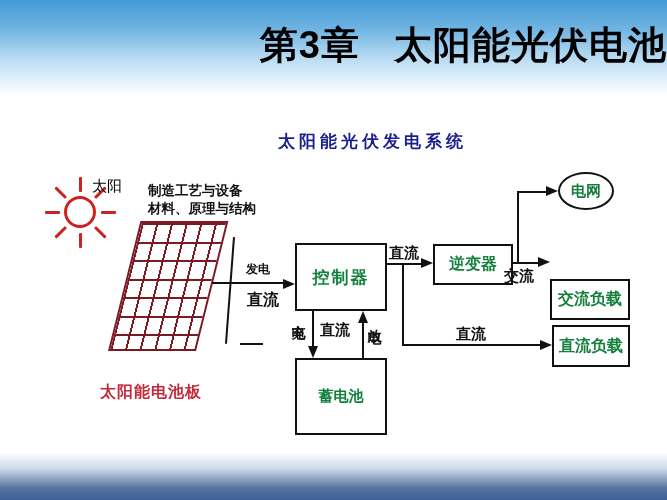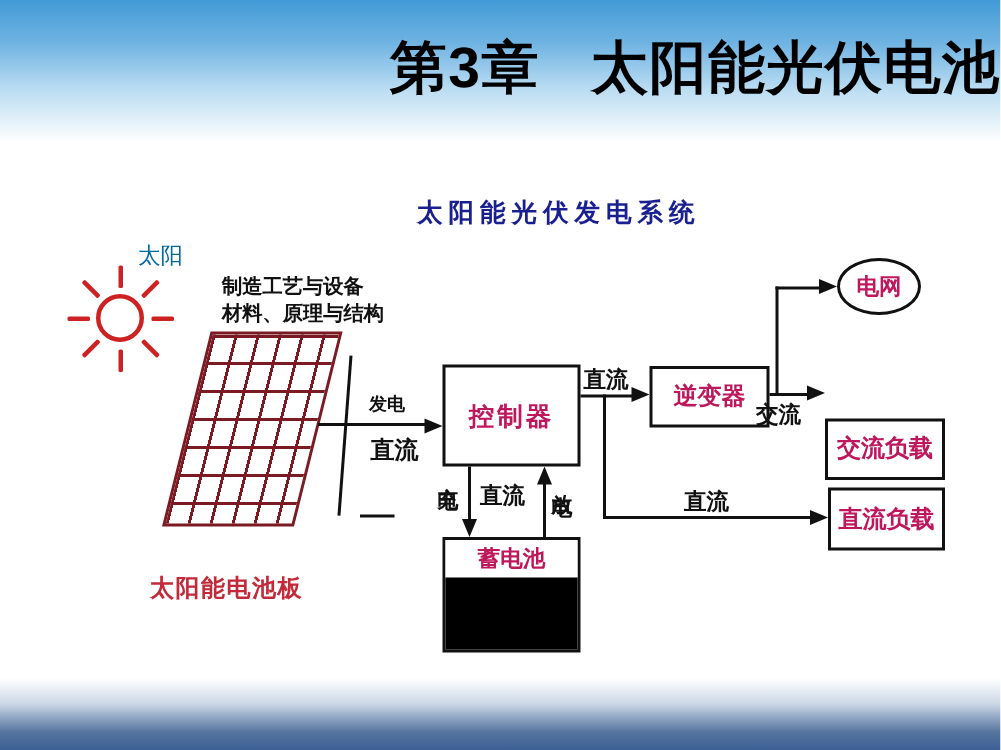--- a/index.html
+++ b/index.html
@@ -38,21 +38,21 @@
   .sun { position: absolute; left: 40px; top: 172px; width: 80px; height: 80px; }
   .sun-core {
     position: absolute; left: 24px; top: 24px; width: 32px; height: 32px;
     border: 3px solid #cc2222; border-radius: 50%;
   }
   .sun-ray {
     position: absolute; left: 50%; top: 50%;
     width: 3px; height: 15px; margin-left: -1.5px; margin-top: -7.5px;
     background: #cc2222; border-radius: 1px;
   }
-  .sun-label { position: absolute; left: 92px; top: 161px; font-size: 15px; color: #0369a1; }
+  .sun-label { position: absolute; left: 92px; top: 177px; font-size: 15px; color: #000000; }
   
   .panel {
     position: absolute; left: 108px; top: 221px; width: 88px; height: 130px;
     border: 2px solid #7c1a24;
     transform: skewX(-14deg); transform-origin: bottom left;
     background-image:
       repeating-linear-gradient(to right, #7c1a24 0, #7c1a24 2px, transparent 2px, transparent 14.66px),
       repeating-linear-gradient(to bottom, #7c1a24 0, #7c1a24 2px, transparent 2px, transparent 18.57px);
   }
   .panel-label {
@@ -61,28 +61,28 @@
   }
   .materials {
     position: absolute; left: 148px; top: 182px;
     font-size: 13.5px; font-weight: 700; color: #111; line-height: 18px;
     white-space: nowrap;
   }
   
   .dbox {
     position: absolute; border: 2px solid #111; background: #fff;
     display: flex; align-items: center; justify-content: center;
-    font-weight: 700; color: #be185d; white-space: nowrap;
+    font-weight: 700; color: #15803d; white-space: nowrap;
   }
   .box-controller { left: 295px; top: 243px; width: 92px; height: 68px; font-size: 17px; letter-spacing: 2px; }
   .box-inverter   { left: 433px; top: 244px; width: 80px; height: 41px; font-size: 16px; }
   .box-acload     { left: 550px; top: 243px; width: 80px; height: 41px; font-size: 16px; margin-top: 36px; }
   .box-dcload     { left: 552px; top: 325px; width: 78px; height: 42px; font-size: 16px; }
   .ellipse-grid   { left: 558px; top: 172px; width: 56px; height: 38px; border-radius: 50%; font-size: 15px; }
-  .box-battery    { left: 295px; top: 358px; width: 92px; height: 77px; flex-direction: column; padding: 0; justify-content: flex-start; }
+  .box-battery    { left: 295px; top: 358px; width: 92px; height: 77px; flex-direction: row; padding: 0; justify-content: flex-start; }
   .battery-label  { width: 100%; height: 25px; display: flex; align-items: center; justify-content: center;
                     font-size: 15px; font-weight: 700; background: #fff; }
   .battery-fill   { width: 100%; flex: 1; background: #000; }
   
   .hline, .vline { position: absolute; background: #111; }
   .hline { height: 2px; }
   .vline { width: 2px; }
   .arr { position: absolute; width: 0; height: 0; }
   .arr-right { border-top: 5px solid transparent; border-bottom: 5px solid transparent; border-left: 12px solid #111; }
   .arr-down  { border-left: 5px solid transparent; border-right: 5px solid transparent; border-top: 12px solid #111; }

